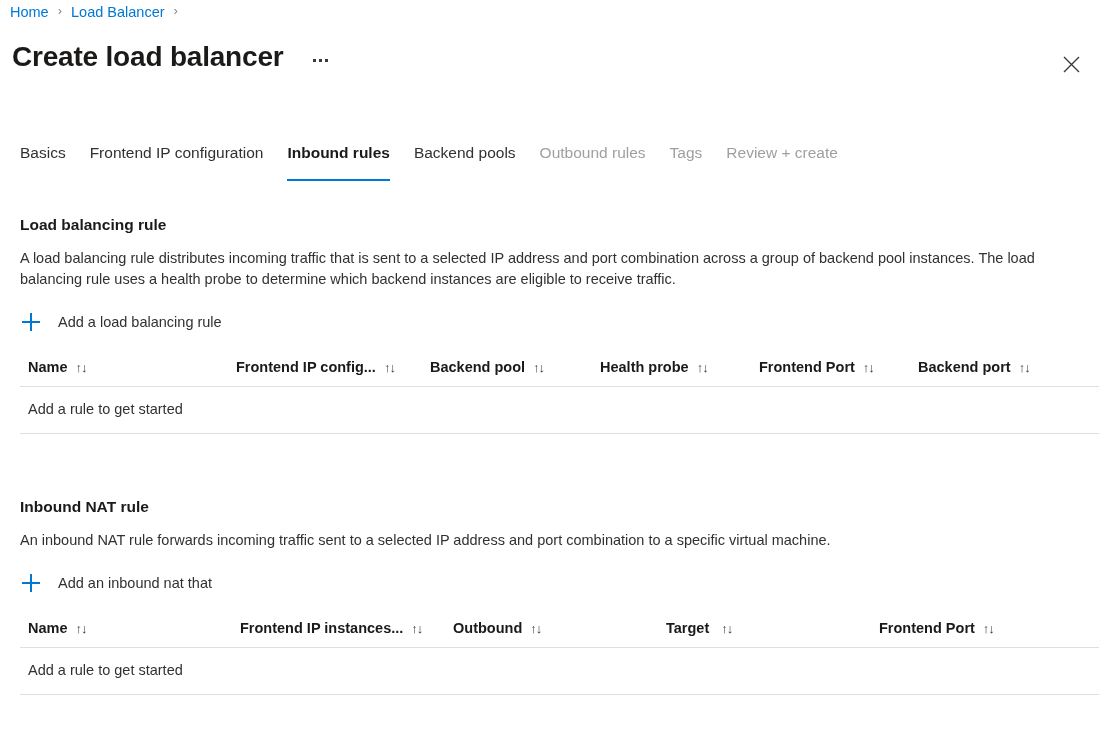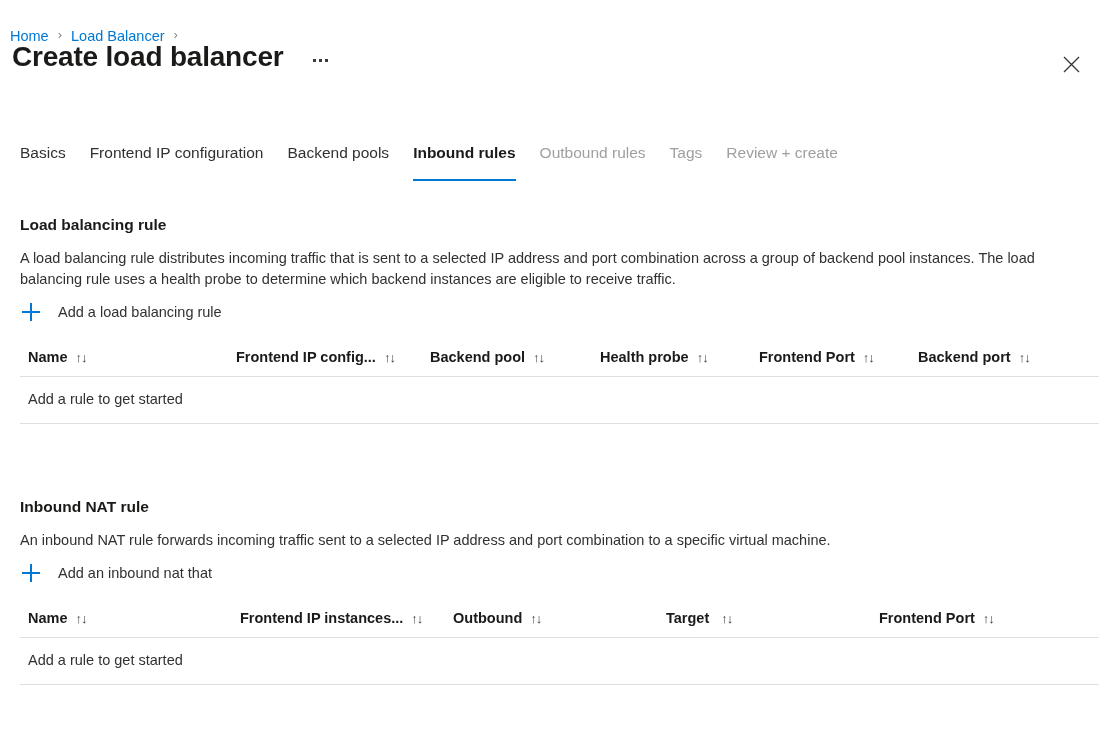--- a/index.html
+++ b/index.html
@@ -13,21 +13,21 @@
     background: #ffffff;
     font-family: "Liberation Sans", sans-serif;
     color: #323130;
     overflow: hidden;
     position: relative;
   }
 
   
   .breadcrumb {
     position: absolute;
-    top: 26px;
+    top: 2px;
     left: 10px;
     display: flex;
     align-items: center;
     font-size: 14.5px;
     line-height: 20px;
   }
   .crumb-link {
     color: #0078d4;
     cursor: pointer;
     white-space: nowrap;
@@ -134,21 +134,21 @@
     color: #323130;
     line-height: 21px;
     margin-top: 12px;
     max-width: 1075px;
   }
 
   .add-link {
     display: inline-flex;
     align-items: center;
     cursor: pointer;
-    margin-top: 9px;
+    margin-top: 19px;
     padding: 3px 2px;
     text-align: center;
   }
   .plus-icon {
     width: 18px;
     height: 18px;
     position: relative;
     margin-right: 18px;
     flex: 0 0 auto;
   }
@@ -225,22 +225,22 @@
 
 <div class="close-btn">
   <svg width="17" height="17" viewBox="0 0 17 17">
     <path d="M1 1 L16 16 M16 1 L1 16" stroke="#3b3a39" stroke-width="1.4" fill="none"></path>
   </svg>
 </div>
 
 <div class="tabs">
   <div class="tab">Basics</div>
   <div class="tab">Frontend IP configuration</div>
+  <div class="tab active">Inbound rules</div>
   <div class="tab">Backend pools</div>
-  <div class="tab active">Inbound rules</div>
   <div class="tab disabled">Outbound rules</div>
   <div class="tab disabled">Tags</div>
   <div class="tab disabled">Review + create</div>
 </div>
 
 <div class="section" style="top:214px;">
   <div class="section-title">Load balancing rule</div>
   <div class="section-desc">A load balancing rule distributes incoming traffic that is sent to a selected IP address and port combination across a group of backend pool instances. The load balancing rule uses a health probe to determine which backend instances are eligible to receive traffic.</div>
 
   <div class="add-link">

